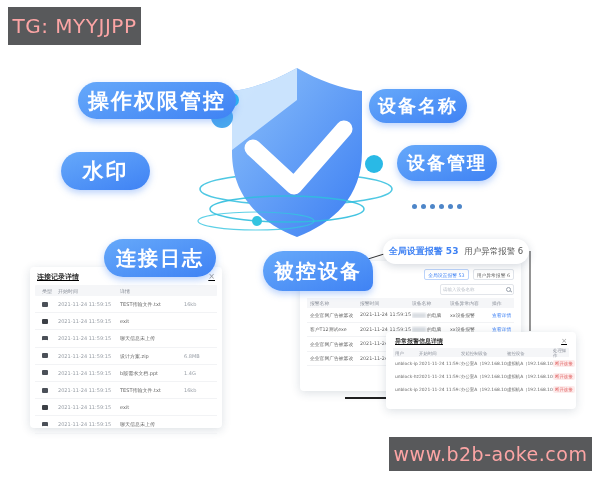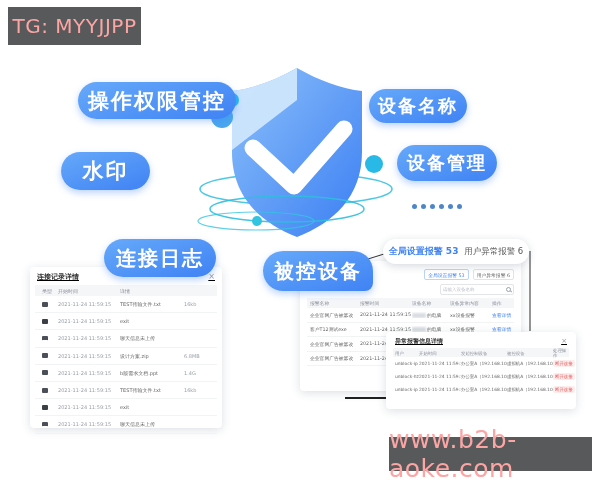--- a/index.html
+++ b/index.html
@@ -7,21 +7,21 @@
     width:600px;height:480px;position:relative;overflow:hidden;background:#fff;
     font-family:"DejaVu Sans","Liberation Sans",sans-serif;
     -webkit-text-size-adjust:none;text-size-adjust:none;
   }
   svg.decor{position:absolute;left:0;top:0;z-index:1;}
 
   
   .badge{position:absolute;background:var(--badge_bg,#58595b);color:#fca5a5;
     display:flex;align-items:center;justify-content:center;z-index:6;letter-spacing:.5px;}
   .badge.tg{left:8px;top:7px;width:133px;height:38px;font-size:20px;}
-  .badge.site{left:389px;top:437px;width:203px;height:34px;font-size:25px;}
+  .badge.site{left:389px;top:437px;width:203px;height:34px;font-size:19px;}
 
   
   .pill{position:absolute;color:#fff;font-weight:bold;z-index:3;
     display:flex;align-items:center;justify-content:center;letter-spacing:2px;
     background:linear-gradient(160deg,#66a9fa,var(--accent,#3f82f4));
     border-radius:20px;box-shadow:0 3px 7px rgba(63,130,244,.35);}
   .p-perm  {left:78px; top:82px; width:158px;height:37px;font-size:21px;}
   .p-device{left:369px;top:89px; width:98px; height:34px;font-size:18px;}
   .p-wm    {left:61px; top:152px;width:89px; height:38px;font-size:21px;}
   .p-rec   {left:397px;top:145px;width:100px;height:36px;font-size:18px;}

